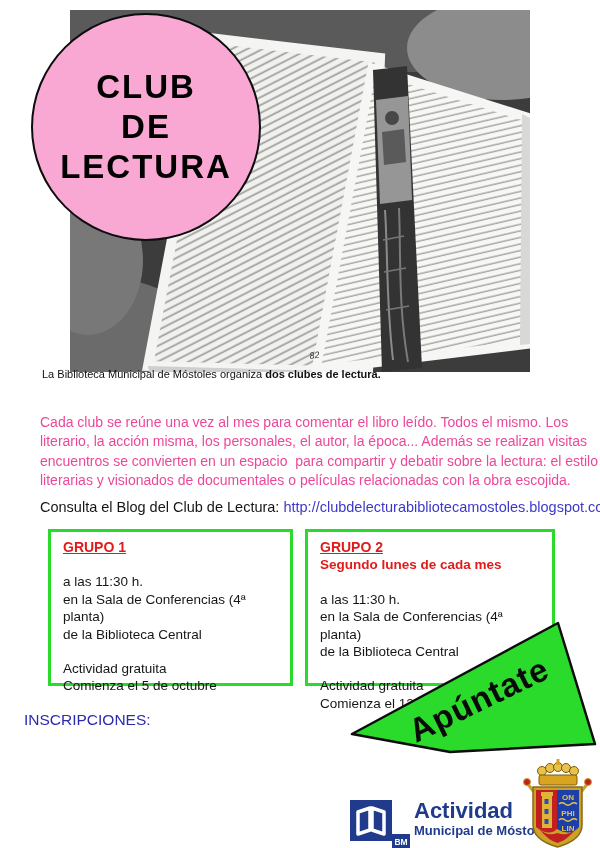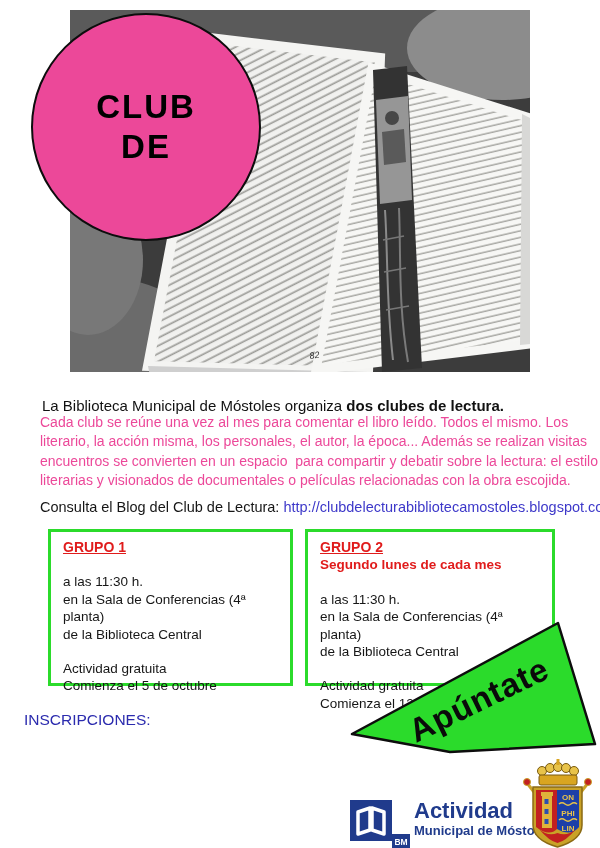--- a/index.html
+++ b/index.html
@@ -6,26 +6,26 @@
   .page{position:relative;width:600px;height:848px;background:#ffffff;overflow:hidden;
         font-family:"Liberation Sans",sans-serif;color:#1a1a1a;}
   .abs{position:absolute;}
 
   
   .photo{left:70px;top:10px;width:460px;height:362px;background:#3c3c3c;}
   .photo svg{display:block;}
 
   
   .badge{left:31px;top:13px;width:226px;height:224px;border-radius:50%;
-         background:#ec4899;border:2px solid #0d0d0d;display:flex;flex-direction:column;
+         background:#f9a8d4;border:2px solid #0d0d0d;display:flex;flex-direction:column;
          align-items:center;justify-content:center;z-index:5;}
   .badge div{font-weight:bold;font-size:33px;line-height:40px;letter-spacing:2px;color:#000;}
 
   
-  .heading{left:42px;top:397px;font-size:15px;white-space:pre;color:#111;}
+  .heading{left:42px;top:368px;font-size:11px;white-space:pre;color:#111;}
   .heading b{font-weight:bold;}
   .para{left:40px;top:413px;font-size:14px;line-height:19.3px;color:#ec4899;}
   .para div{white-space:pre;}
   .blog{left:40px;top:499px;font-size:14.5px;white-space:pre;color:#161616;}
   .blog a{color:#3d38c9;text-decoration:none;}
 
   
   .card{top:529px;height:157px;border:3px solid #2bdb2b;box-sizing:border-box;
         background:#fff;padding:7px 20px 0 12px;font-size:13.5px;line-height:17.4px;color:#161616;}
   .card1{left:48px;width:245px;}
@@ -98,20 +98,21 @@
         <path d="M329,198 C331,245 328,295 338,352" stroke="#7a7a7a" stroke-width="2" fill="none"></path>
         <path d="M313,230 L334,226 M314,262 L336,258 M316,300 L339,296" stroke="#777777" stroke-width="1.5"></path>
       </g>
       <text x="240" y="349" transform="rotate(-9 240 349)" font-size="9" font-style="italic" fill="#2f2f2f">82</text>
     </svg>
   </div>
 
   <div class="abs badge">
     <div>CLUB</div>
     <div>DE</div>
+    <div>LECTURA</div>
   </div>
 
   <div class="abs heading"><span>La Biblioteca Municipal de Móstoles organiza </span><b>dos clubes de lectura.</b></div>
 
   <div class="abs para">
     <div>Cada club se reúne una vez al mes para comentar el libro leído. Todos el mismo. Los</div>
     <div>literario, la acción misma, los personales, el autor, la época... Además se realizan visitas</div>
     <div>encuentros se convierten en un espacio  para compartir y debatir sobre la lectura: el estilo</div>
     <div>literarias y visionados de documentales o películas relacionadas con la obra escojida.</div>
   </div>

